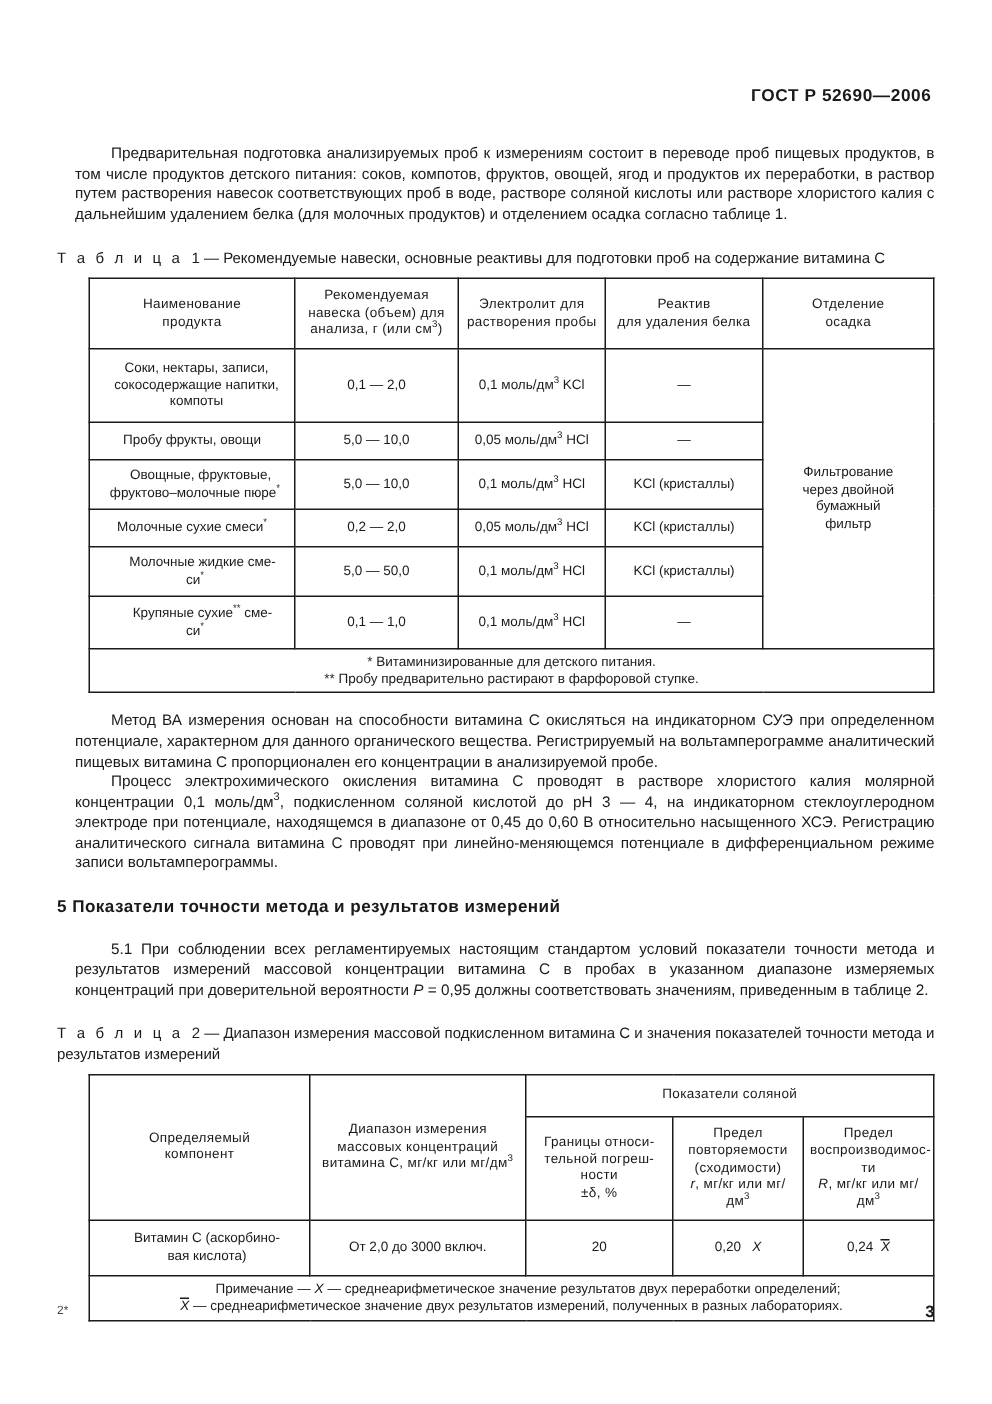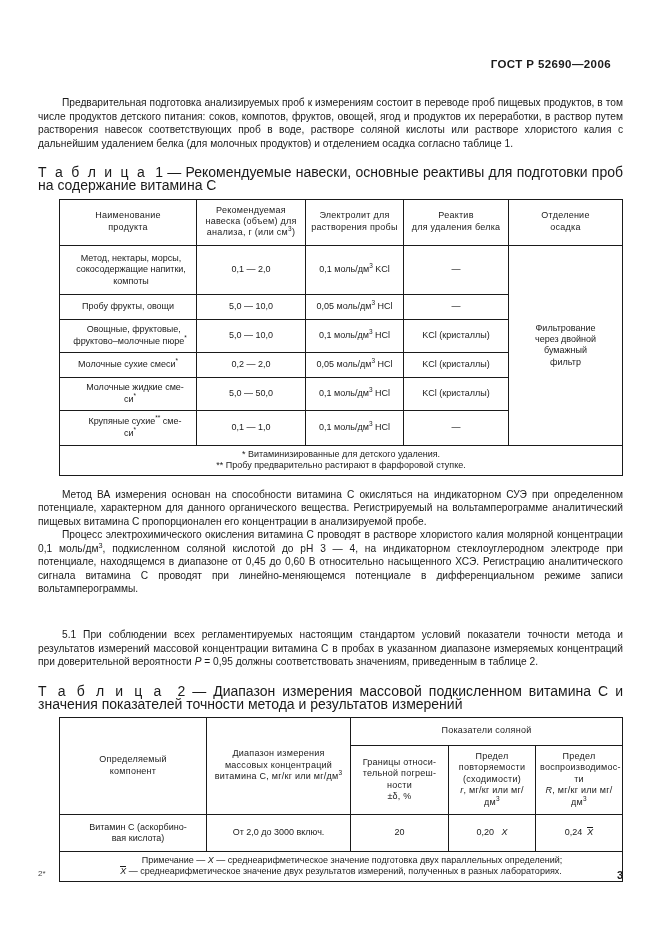--- a/index.html
+++ b/index.html
@@ -17,46 +17,46 @@
   }
   .page {
     position: absolute;
     left: 0; top: 0;
     width: 661px;
     height: 936px;
   }
   .hdr {
     position: absolute;
     top: 58px;
-    right: 50px;
+    right: 40px;
     font-size: 11.5px;
     font-weight: bold;
     letter-spacing: 0.4px;
     white-space: nowrap;
   }
   .content {
     position: absolute;
     left: 38px;
     top: 96px;
     width: 585px;
   }
   p.body {
-    margin: 0 0 0 0;
+    margin: 0 0 0 12px;
     font-size: 10.2px;
     line-height: 13.55px;
     text-align: justify;
     text-indent: 24px;
     hyphens: manual;
   }
   .gap6 { height: 6px; }
   .gap12 { height: 12px; }
   .gap16 { height: 16px; }
 
   .tcap {
-    font-size: 14px;
+    font-size: 10px;
     line-height: 13.2px;
     margin: 0;
     text-align: justify;
   }
   .tcap .sp {
     letter-spacing: 2.1px;
   }
 
   table.doc {
     border-collapse: collapse;
@@ -147,21 +147,21 @@
       <tbody>
         <tr>
           <td class="hd">Наименование<br>продукта</td>
           <td class="hd">Рекомендуемая<br>навеска (объем) для<br>анализа, г (или см<sup>3</sup>)</td>
           <td class="hd">Электролит для<br>растворения пробы</td>
           <td class="hd">Реактив<br>для удаления белка</td>
           <td class="hd">Отделение<br>осадка</td>
         </tr>
 
         <tr>
-          <td class="lefty" style="height:42px;padding-left:10px">Метод, нектары, морсы, сокосодержащие напитки, компоты</td>
+          <td class="lefty" style="height:42px;padding-left:10px">Соки, нектары, записи, сокосодержащие напитки, компоты</td>
           <td>0,1 — 2,0</td>
           <td>0,1 моль/дм<sup>3</sup> KCl</td>
           <td>—</td>
           <td rowspan="6">Фильтрование<br>через двойной<br>бумажный<br>фильтр</td>
         </tr>
 
         <tr>
           <td style="height:18px">Пробу фрукты, овощи</td>
           <td>5,0 — 10,0</td>
           <td>0,05 моль/дм<sup>3</sup> HCl</td>
@@ -191,34 +191,35 @@
 
         <tr>
           <td class="lefty" style="height:28px;padding-left:8px">&nbsp;&nbsp;&nbsp;&nbsp;Крупяные сухие<sup>**</sup> сме-<br>си<sup>*</sup></td>
           <td>0,1 — 1,0</td>
           <td>0,1 моль/дм<sup>3</sup> HCl</td>
           <td>—</td>
         </tr>
 
         <tr>
           <td class="note" colspan="5">
-            <span>* Витаминизированные для детского удаления.</span><br>
+            <span>* Витаминизированные для детского питания.</span><br>
             <span>** Пробу предварительно растирают в фарфоровой ступке.</span>
           </td>
         </tr>
       </tbody>
     </table>
 
     <div class="gap12"></div>
 
     <p class="body">Метод ВА измерения основан на способности витамина С окисляться на индикаторном СУЭ при определенном потенциале, характерном для данного органического вещества. Регистрируемый на вольтамперограмме аналитический пищевых витамина С пропорционален его концентрации в анализируемой пробе.</p>
     <p class="body">Процесс электрохимического окисления витамина С проводят в растворе хлористого калия  молярной концентрации 0,1 моль/дм<sup>3</sup>, подкисленном соляной кислотой до рН 3 — 4, на индикаторном стеклоуглеродном электроде при потенциале, находящемся в диапазоне от 0,45 до 0,60 В относительно насыщенного ХСЭ. Регистрацию аналитического сигнала витамина С проводят  при линейно-меняющемся потенциале в дифференциальном режиме записи вольтамперограммы.</p>
 
     <div class="gap16"></div>
 
+    <h2 class="sect">5 Показатели точности метода и результатов измерений</h2>
 
     <div class="gap16"></div>
 
     <p class="body">5.1 При соблюдении всех регламентируемых настоящим стандартом условий показатели точности метода и результатов измерений массовой концентрации витамина С  в пробах в указанном диапазоне измеряемых концентраций при доверительной  вероятности <span class="ital">P</span> = 0,95 должны соответствовать значениям, приведенным в таблице 2.</p>
 
     <div class="gap16"></div>
 
     <p class="tcap"><span class="sp">Т а б л и ц а</span>&nbsp; <span>2</span> <span>— Диапазон измерения массовой подкисленном витамина С и значения показателей точности метода и результатов измерений</span></p>
 
     <div class="gap6"></div>
@@ -244,21 +245,21 @@
         </tr>
         <tr>
           <td class="lefty" style="height:30px;padding-left:14px">Витамин С (аскорбино-<br>вая кислота)</td>
           <td>От 2,0 до 3000 включ.</td>
           <td>20</td>
           <td><span>0,20</span>&nbsp;&nbsp; <span class="ital">X</span></td>
           <td><span>0,24</span>&nbsp; <span class="ovl">X</span></td>
         </tr>
         <tr>
           <td class="note2" colspan="5">
-            <span style="display:inline-block;padding-left:22px"></span><span>Примечание — </span><span class="ital">X</span><span> — среднеарифметическое  значение подготовка двух параллельных определений;</span><br>
+            <span style="display:inline-block;padding-left:22px"></span><span>Примечание — </span><span class="ital">X</span><span> — среднеарифметическое  значение результатов двух переработки определений;</span><br>
             <span class="ovl">X</span><span> — среднеарифметическое  значение двух результатов измерений,  полученных в разных лабораториях.</span>
           </td>
         </tr>
       </tbody>
     </table>
 
   </div>
 
   <div class="foot-l">2*</div>
   <div class="foot-r">3</div>

